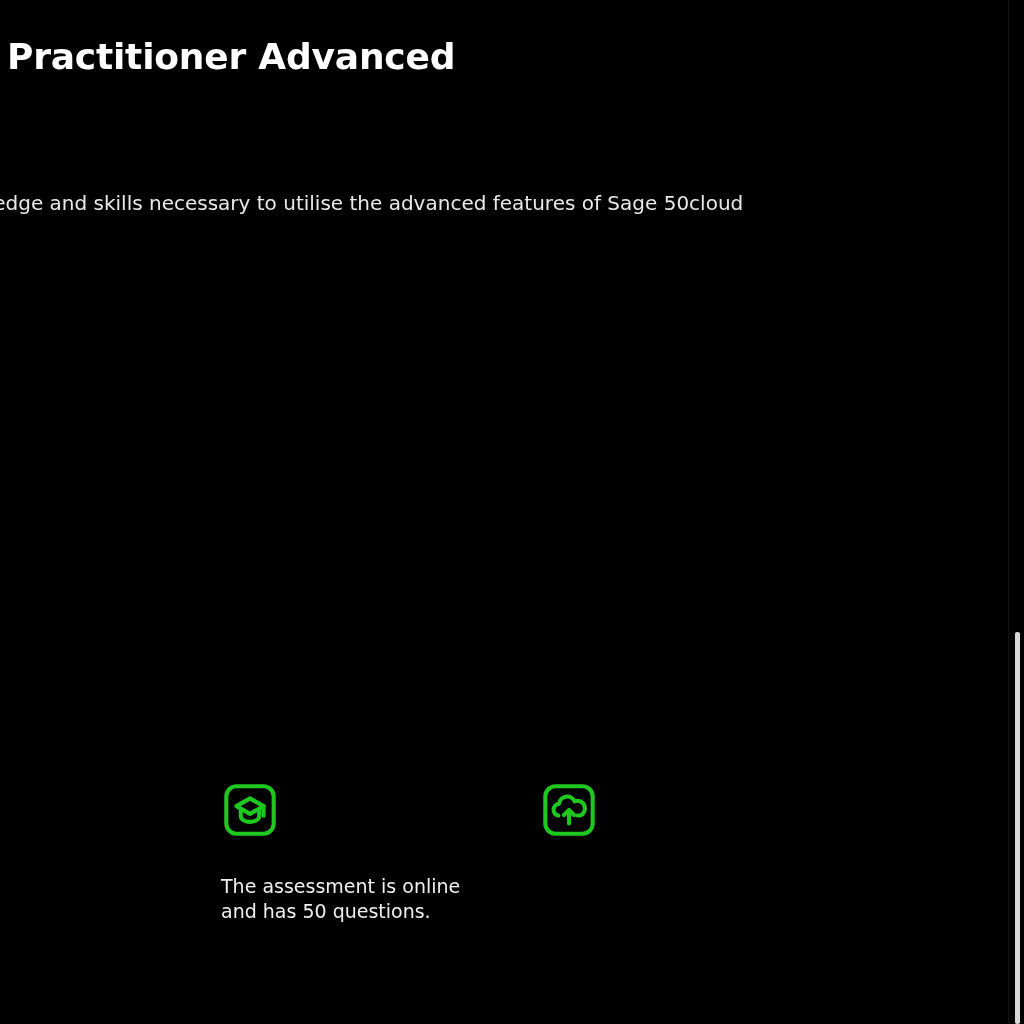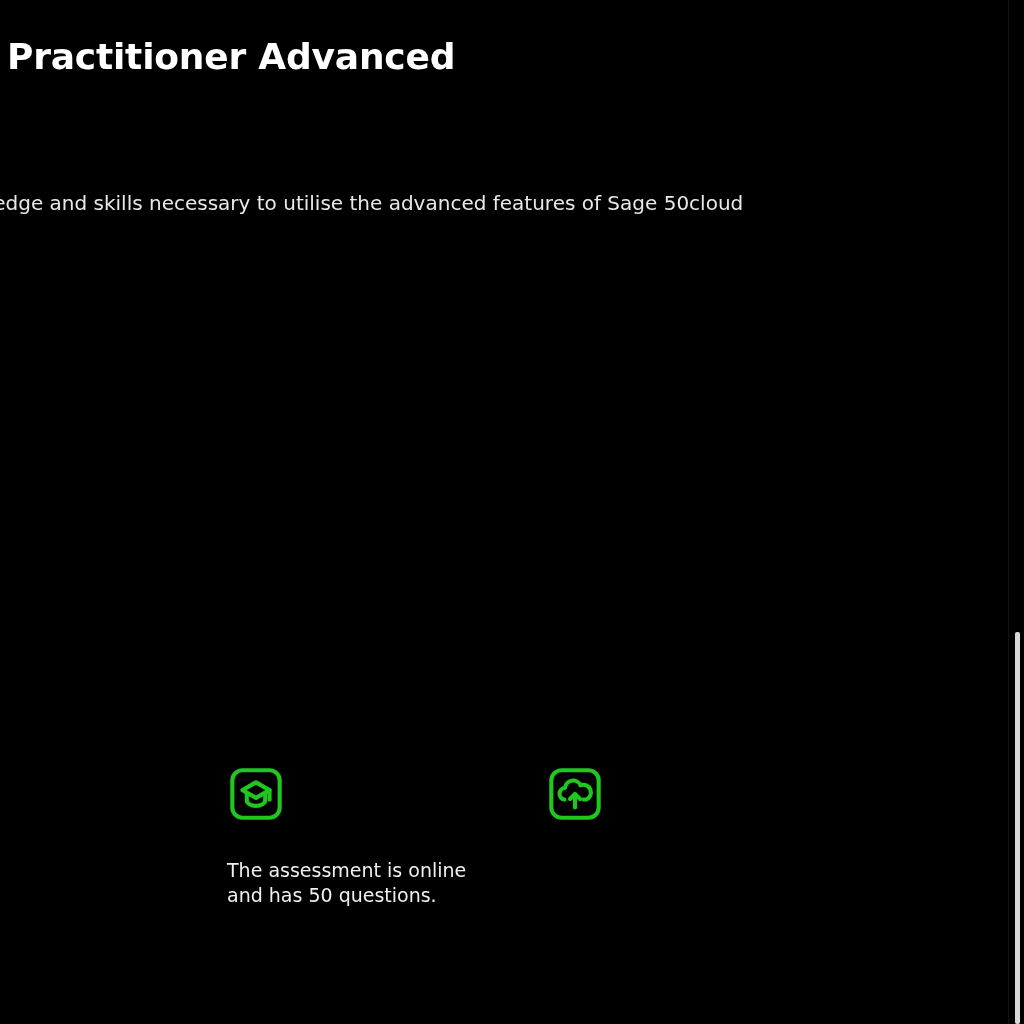--- a/index.html
+++ b/index.html
@@ -67,23 +67,22 @@
   .info-columns {
     position:absolute;
     left:0;
     top:765px;
     width:1340px;
     height:200px;
   }
 
   .info-col {
     position:absolute;
-    top:0;
+    top:16px;
     width:330px;
-    margin-left:6px;
   }
   .col-1 { left:28px;  }
   .col-2 { left:479px; }
   .col-3 { left:798px; }
 
   .info-icon {
     width:58px;
     height:58px;
     display:block;
   }

